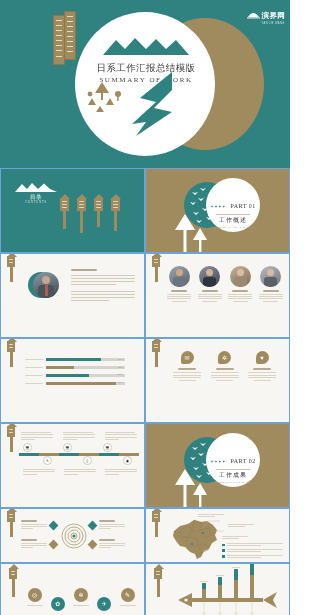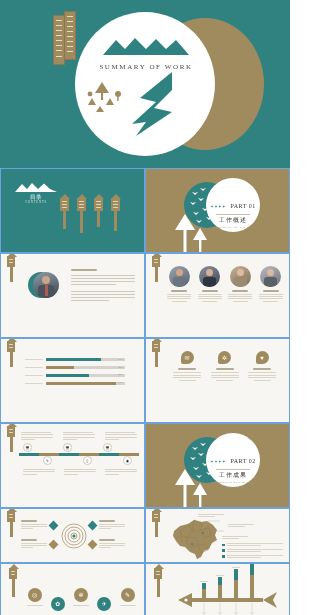--- a/index.html
+++ b/index.html
@@ -87,20 +87,21 @@
 
   <div class="slide sl-hero">
     <div class="hero-tan"></div>
     <div class="hero-white"></div>
 
     <svg class="hero-mtn" viewBox="0 0 86 20">
       <path d="M0 19 L13 4 L22 13 L32 2 L43 13 L53 3 L63 13 L73 4 L86 19 Z" fill="#2f8280"></path>
     </svg>
 
     <div class="hero-titles">
+      <div class="hero-cn">日系工作汇报总结模版</div>
       <div class="hero-en">SUMMARY OF WORK</div>
     </div>
 
     <svg class="hero-trees" viewBox="0 0 44 34">
       <path d="M16 2 L23 13 L9 13 Z" fill="#a08b5f"></path>
       <rect x="15" y="13" width="2" height="7" fill="#a08b5f"></rect>
       <path d="M6 18 L10 25 L2 25 Z" fill="#a08b5f"></path>
       <path d="M24 18 L28 25 L20 25 Z" fill="#a08b5f"></path>
       <circle cx="32" cy="14" r="3" fill="#a08b5f"></circle>
       <rect x="31.2" y="16" width="1.4" height="5" fill="#a08b5f"></rect>
@@ -130,20 +131,30 @@
           <i style="top:14px"></i>
         <i style="top:19px"></i>
           <i style="top:24px"></i>
           <i style="top:29px"></i>
         <i style="top:34px"></i>
           <i style="top:40px"></i>
 
       </div>
     </div>
 
+    <div class="logo">
+      <svg class="logo-mark" viewBox="0 0 13 9">
+        <path d="M1 7 Q6.5 -1 12 7 Z" fill="#fff"></path>
+        <rect x="0" y="7.4" width="13" height="1" fill="#fff"></rect>
+      </svg>
+      <span>
+        <span class="logo-txt">演界网</span>
+        <span class="logo-sub">YAN JIE WANG</span>
+      </span>
+    </div>
   </div>
 
   <div class="row" style="top:168px;height:85px;">
 
     <div class="half full-teal">
       <svg class="cont-mtn" viewBox="0 0 42 11">
         <path d="M0 10 L7 2 L12 7 L17 1 L23 7 L29 1.5 L35 7 L42 10 Z" fill="#fff"></path>
       </svg>
       <div class="cont-cn">目录</div>
       <div class="cont-en">CONTENTS</div>

